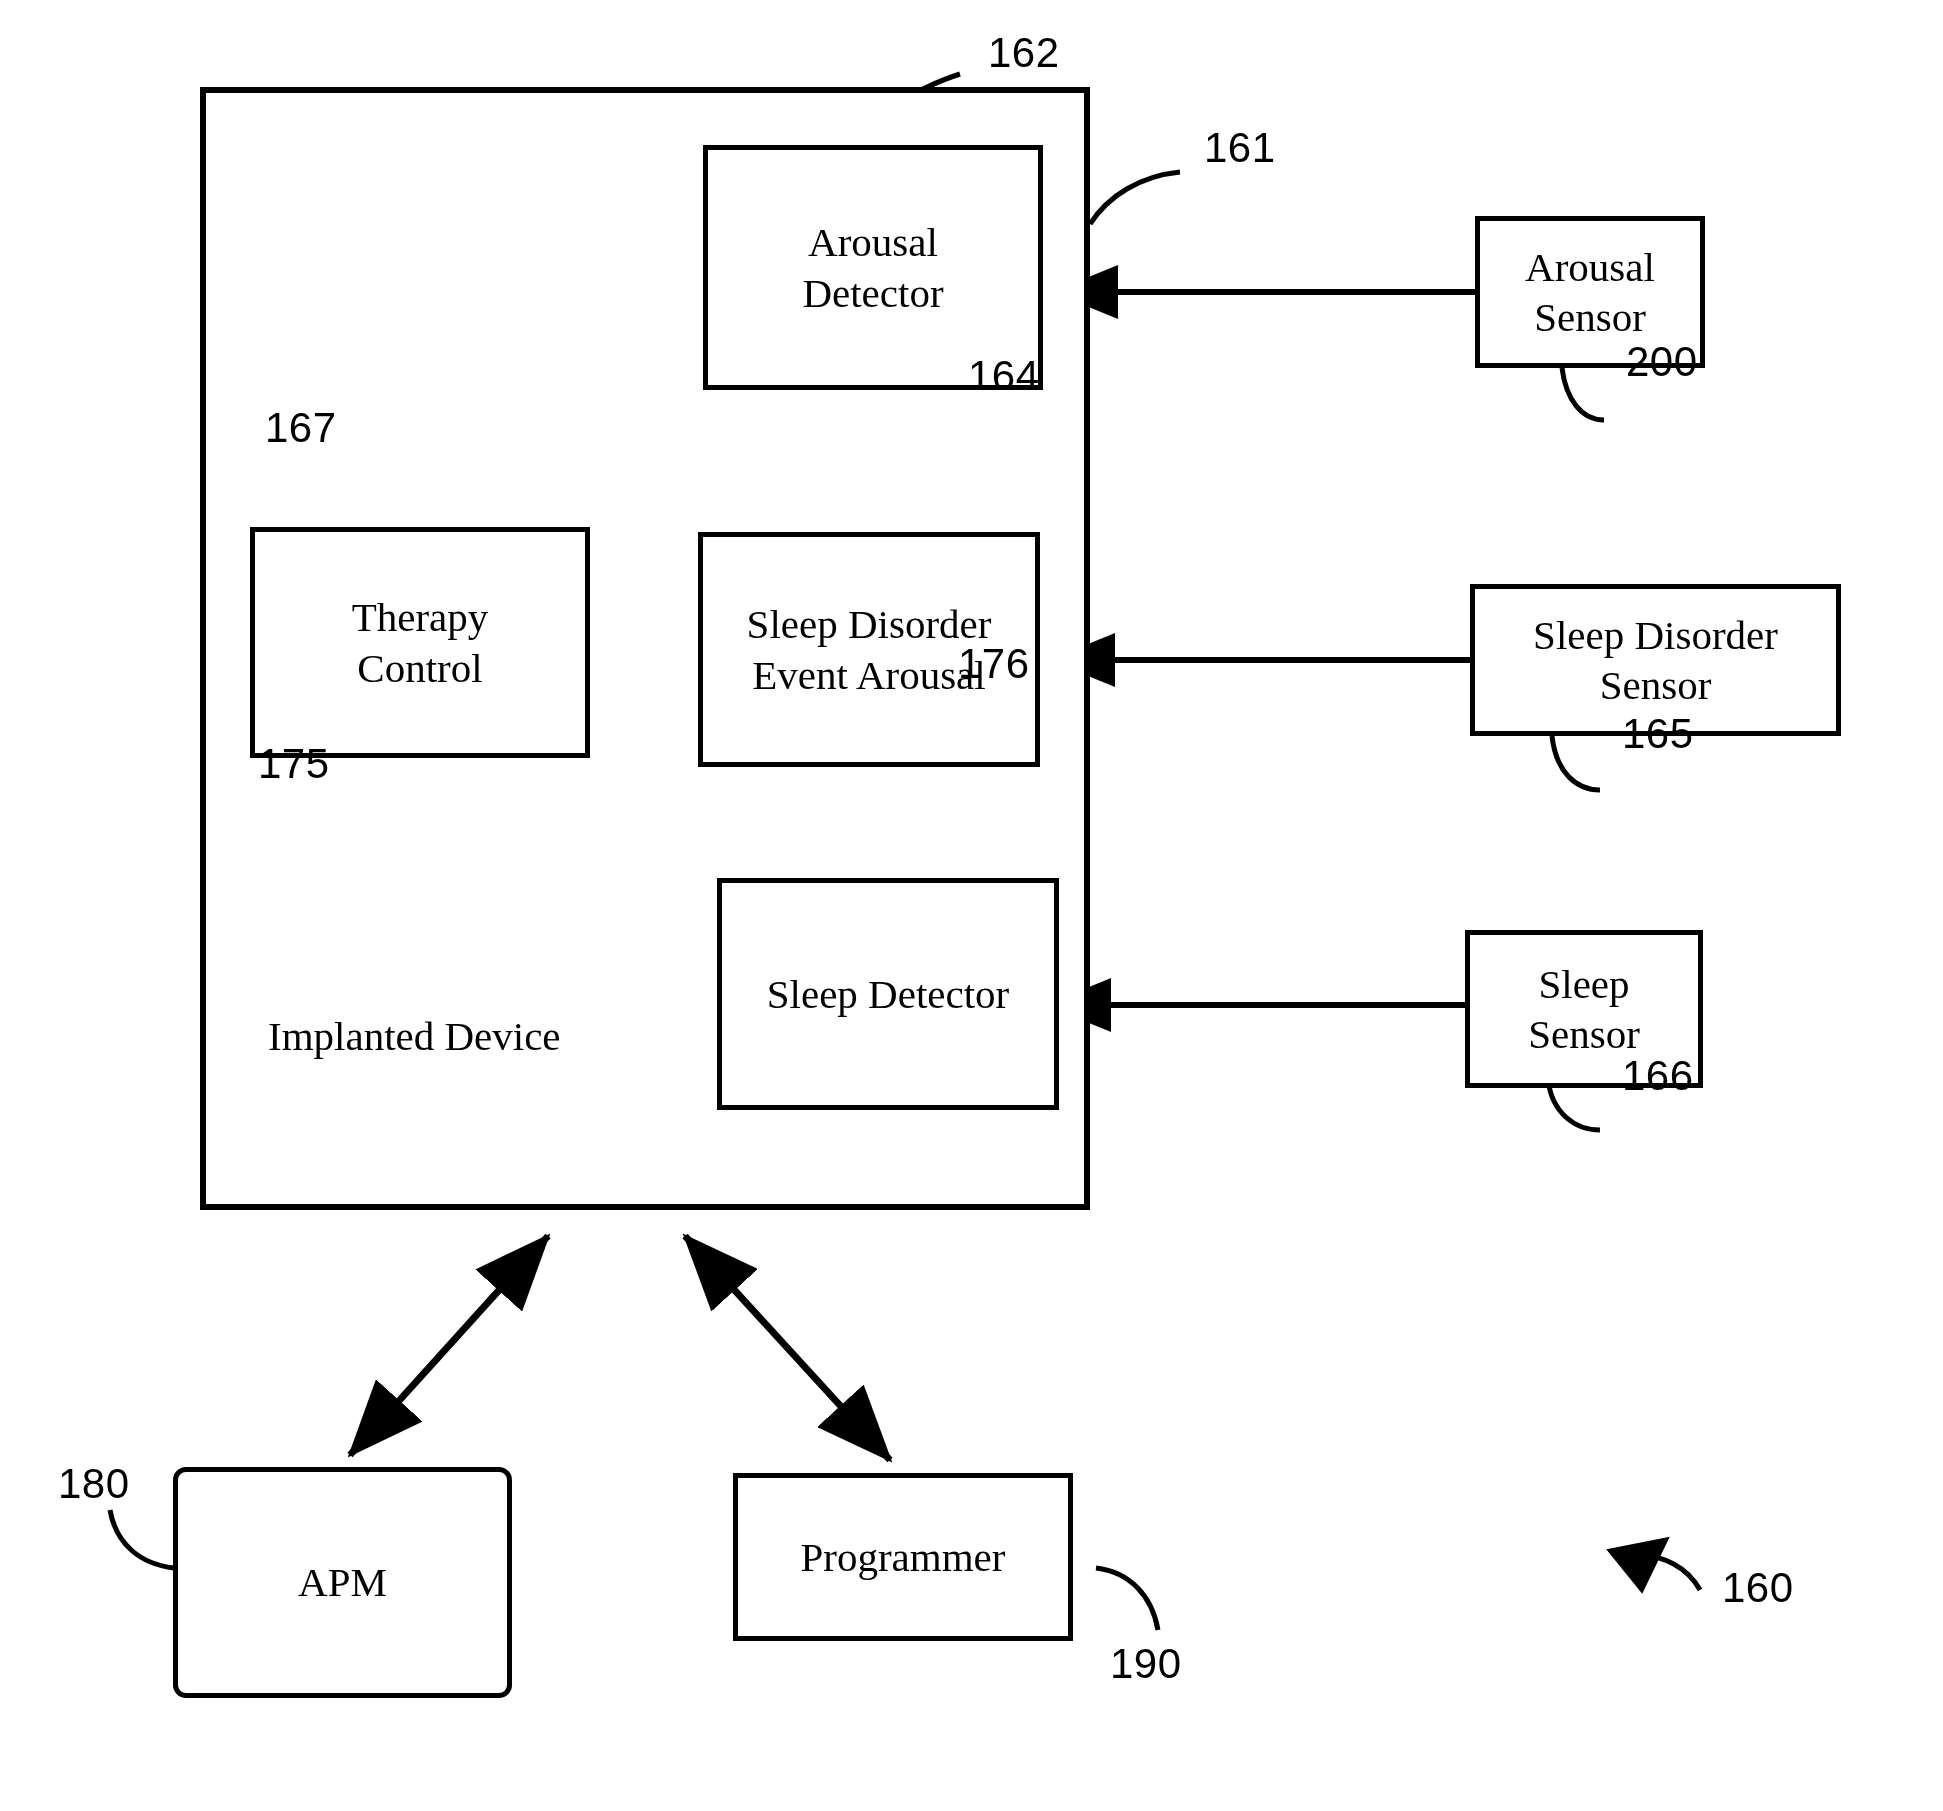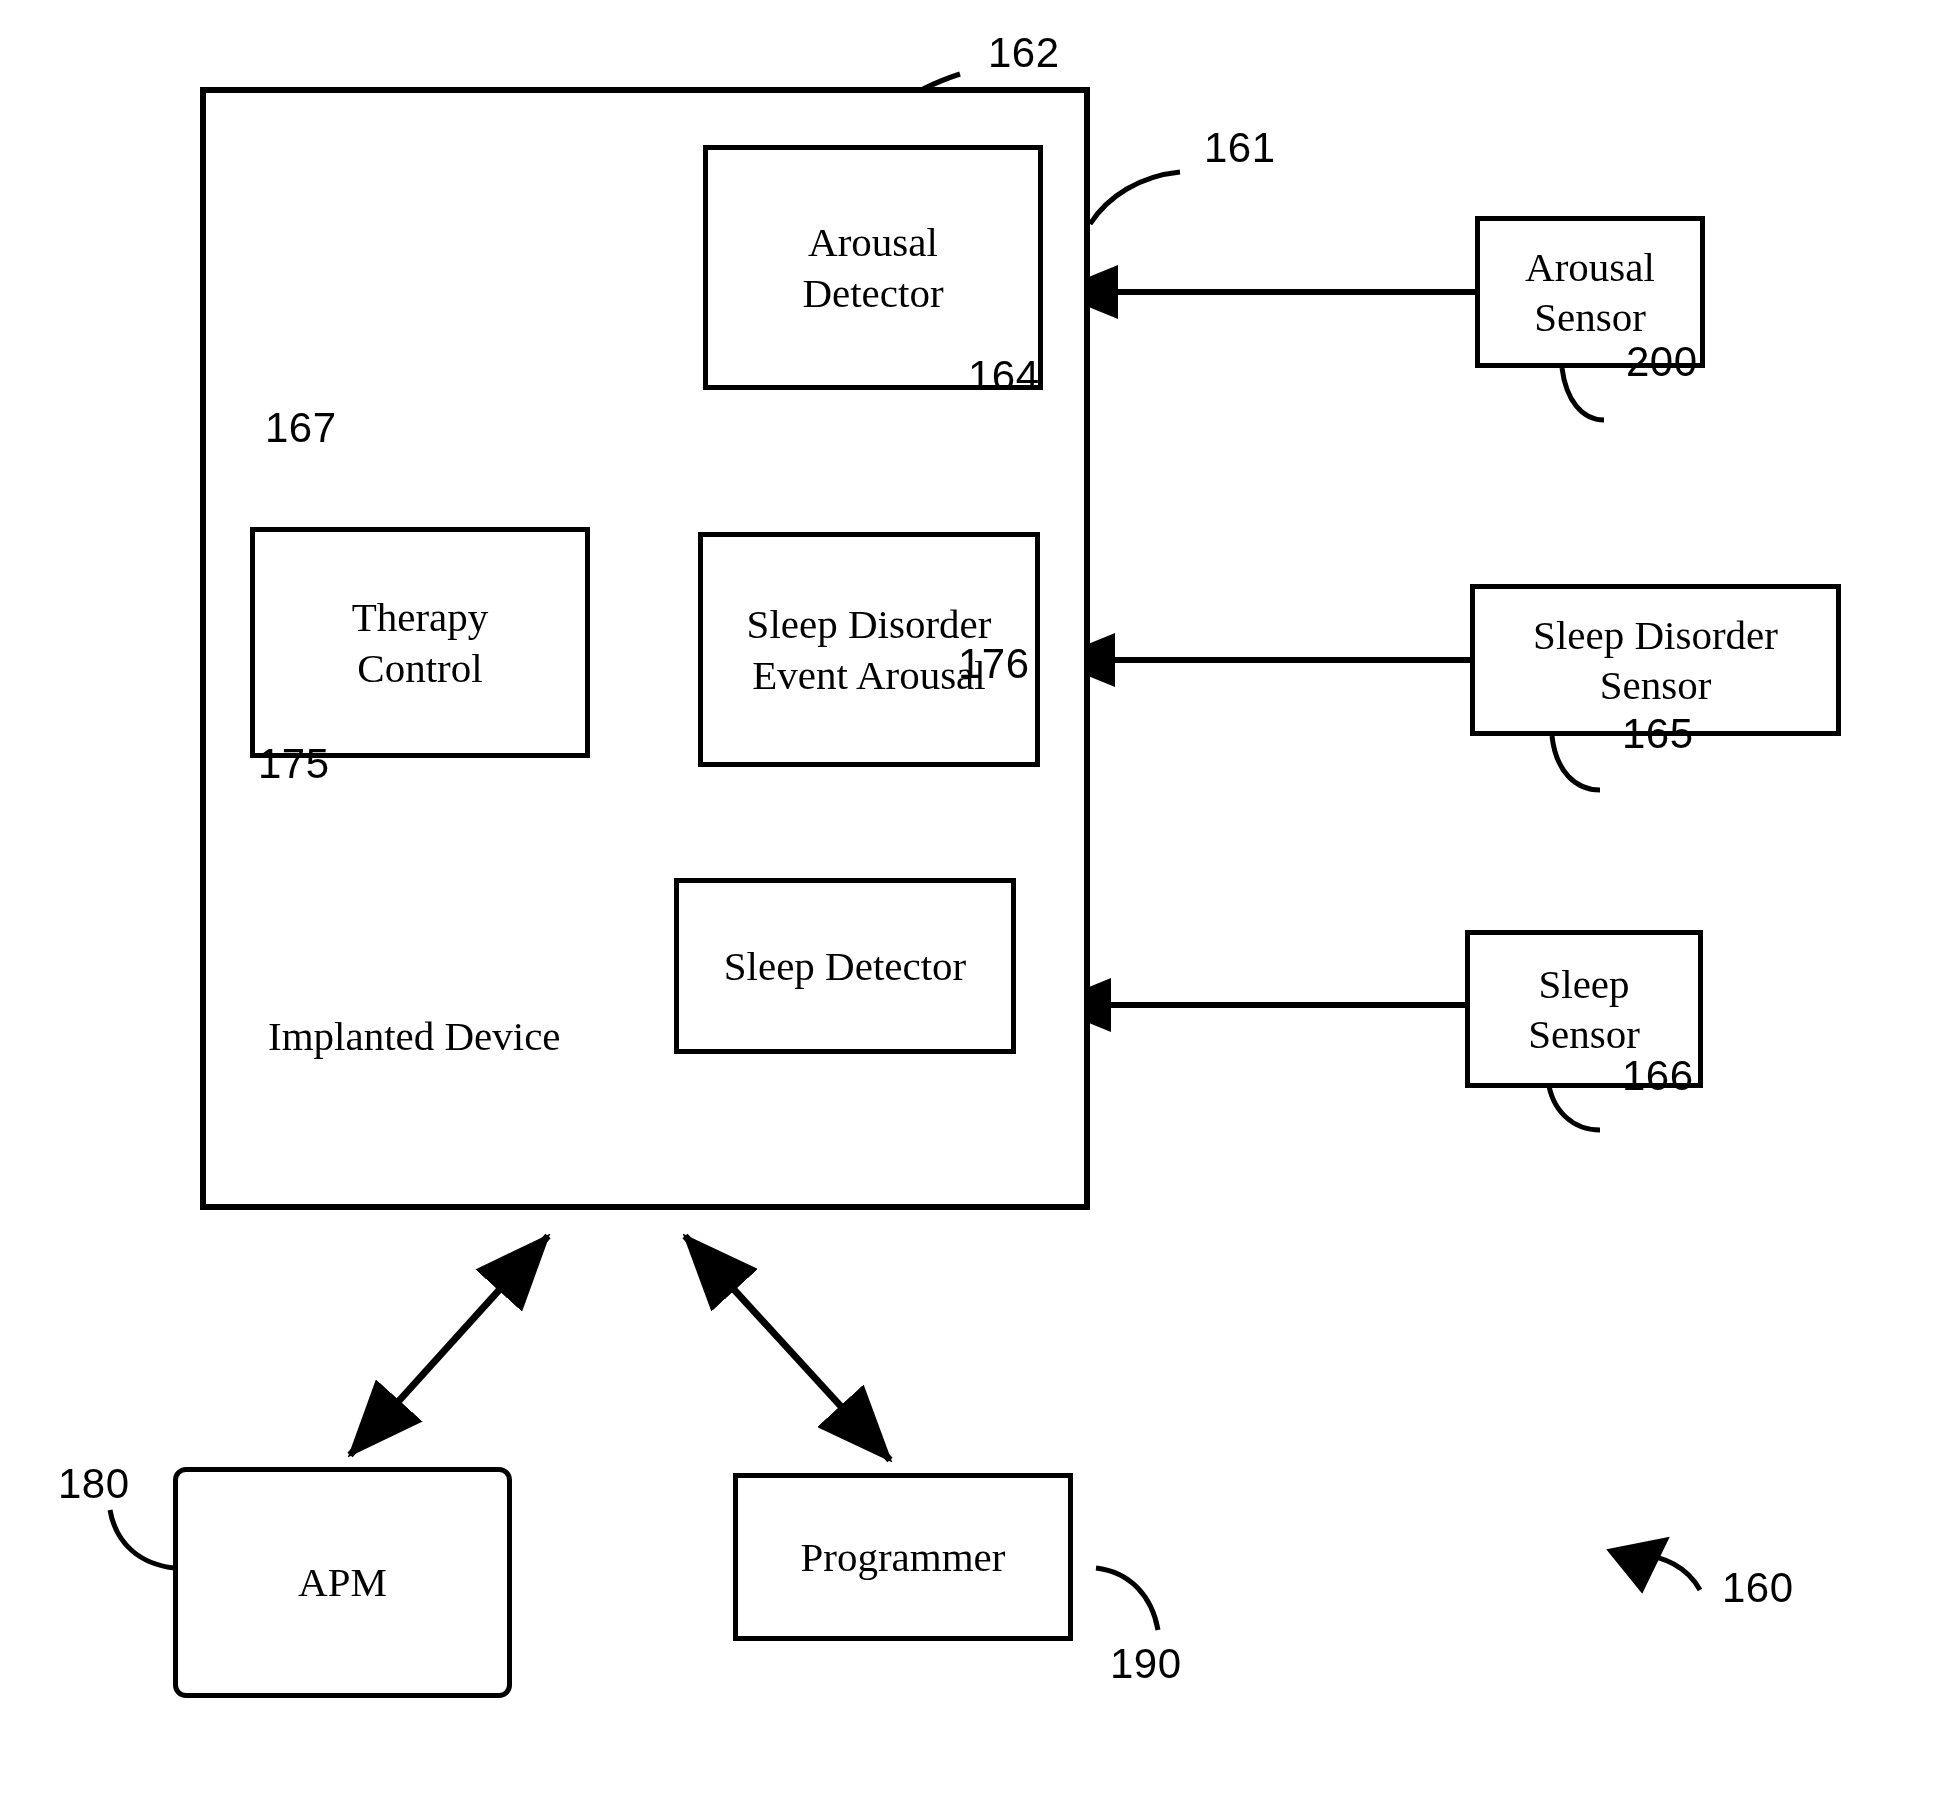--- a/index.html
+++ b/index.html
@@ -86,21 +86,21 @@
     </div>
   </div>
 
   <div class="node" style="left:698px; top:532px; width:342px; height:235px;">
     <div>
       <span>Sleep Disorder</span>
       <span>Event Arousal</span>
     </div>
   </div>
 
-  <div class="node" style="left:674px; top:878px; width:342px; height:176px;">
+  <div class="node" style="left:717px; top:878px; width:342px; height:232px;">
     <div>
       <span>Sleep Detector</span>
     </div>
   </div>
 
   <div class="node" style="left:1475px; top:216px; width:230px; height:152px;">
     <div>
       <span>Arousal</span>
       <span>Sensor</span>
     </div>

